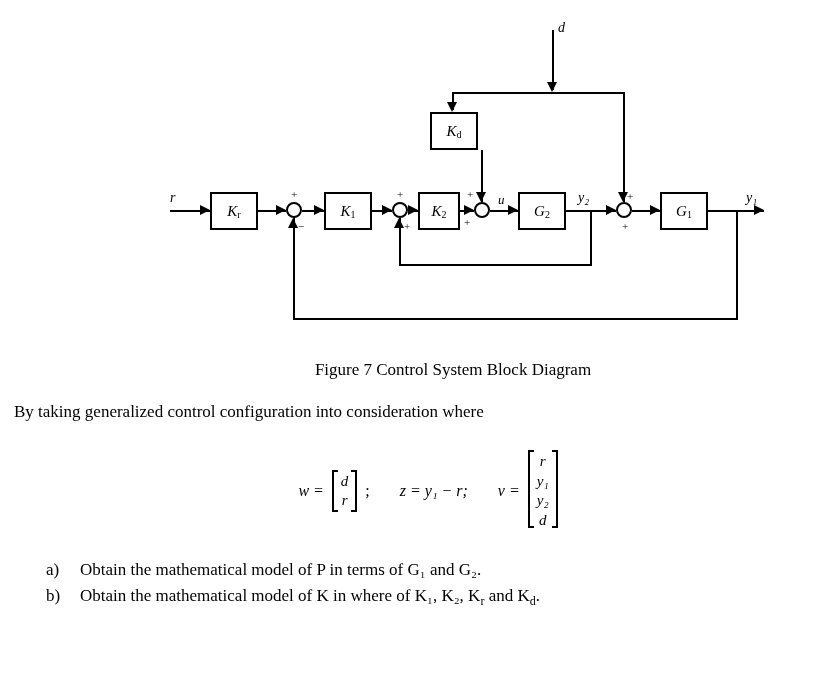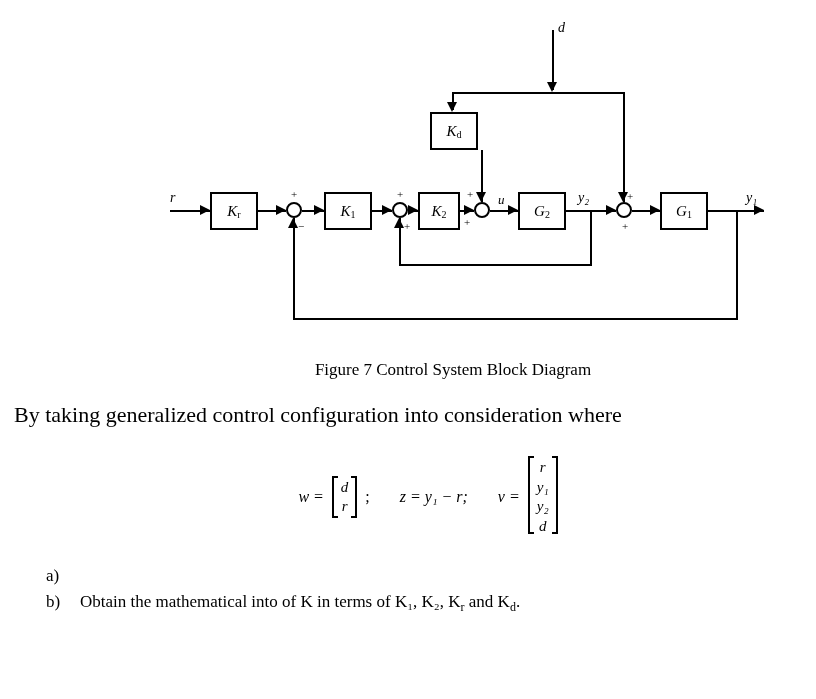--- a/index.html
+++ b/index.html
@@ -71,21 +71,21 @@
       font-size: 11px;
       font-style: normal;
     }
     .caption {
       text-align: center;
       font-size: 17px;
       margin-top: 10px;
       padding-left: 90px;
     }
     .desc {
-      font-size: 22px;
+      font-size: 17px;
       margin-top: 22px;
       margin-left: 14px;
     }
     .math-row {
       display: flex;
       justify-content: center;
       align-items: center;
       gap: 30px;
       margin-top: 28px;
       font-style: italic;
@@ -251,20 +251,21 @@
         <span>d</span>
       </div>
       <div class="bracket-r" style="height:78px;"></div>
     </div>
   </div>
 </div>
 
 <div class="questions">
   <div class="q-row">
     <span class="q-letter">a)</span>
+    <span>Obtain the mathematical model of P in terms of G₁ and G₂.</span>
   </div>
   <div class="q-row">
     <span class="q-letter">b)</span>
     <span>
-      <span>Obtain the mathematical into of K in terms of K₁, K₂, K</span><sub style="font-size:12px;"><span>r</span></sub><span> and K</span><sub style="font-size:12px;"><span>d</span></sub><span>.</span>
+      <span>Obtain the mathematical model of K in where of K₁, K₂, K</span><sub style="font-size:12px;"><span>r</span></sub><span> and K</span><sub style="font-size:12px;"><span>d</span></sub><span>.</span>
     </span>
   </div>
 </div>
 
 </body></html>

